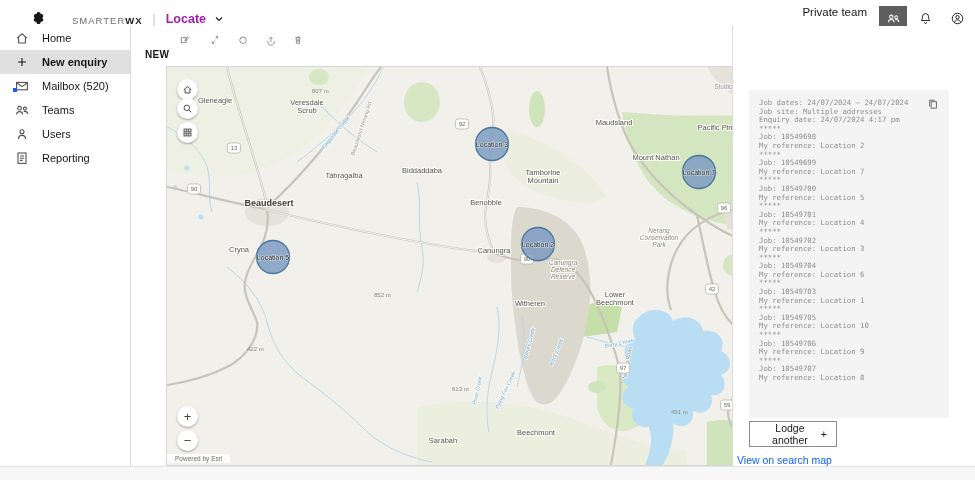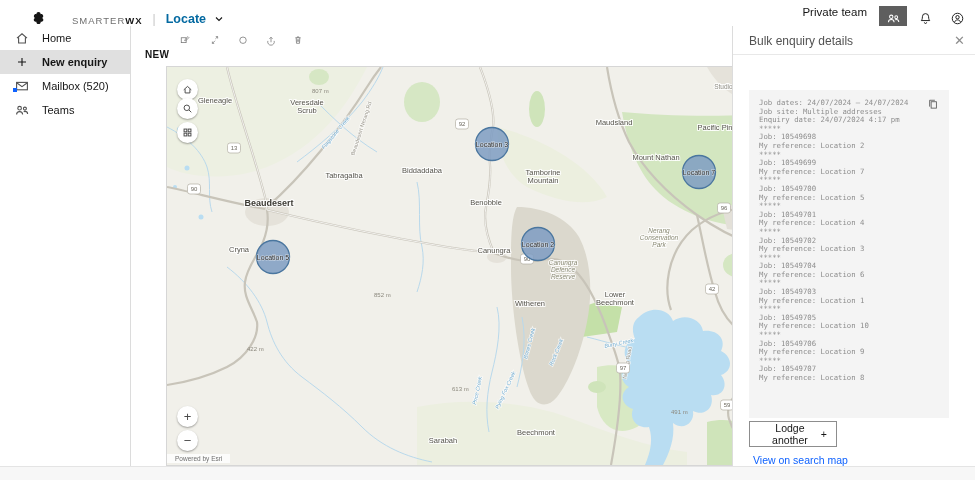--- a/index.html
+++ b/index.html
@@ -5,21 +5,21 @@
   html,body{margin:0;padding:0;}
   .screen{position:relative;width:975px;height:480px;background:#fff;font-family:"Liberation Sans",sans-serif;overflow:hidden;color:#161616;}
 
   
   .topbar{position:absolute;left:0;top:0;width:975px;height:25px;background:#fff;border-bottom:1px solid #dcdcdc;margin-top:6px;}
   .brand{position:absolute;left:31px;top:0;height:25px;display:flex;align-items:center;gap:8px;}
   .brand .logo{display:flex;align-items:center;}
   .brand .bp{font-size:9.5px;letter-spacing:1px;color:#6f6f6f;margin-left:18px;}
   .brand .bs{font-size:9.5px;letter-spacing:1px;color:#161616;font-weight:bold;}
   .brand .div{color:#c6c6c6;font-size:12px;margin:0 2px;}
-  .brand .prod{font-size:12.5px;font-weight:bold;color:#0369a1;}
+  .brand .prod{font-size:12.5px;font-weight:bold;color:#a21caf;}
   .topbar-right{position:absolute;right:4px;top:0;height:25px;display:flex;align-items:flex-start;}
   .teamlabel{font-size:11.5px;color:#161616;margin-right:12px;}
   .tbtn{width:28px;height:25px;display:flex;align-items:center;justify-content:center;background:transparent;border:none;cursor:pointer;}
   .tbtn.dark{background:#5e5e5e;}
   .tbtn + .tbtn{margin-left:4px;}
 
   
   .sidebar{position:absolute;left:0;top:26px;width:130px;height:440px;background:#fff;border-right:1px solid #dcdcdc;padding-top:0;}
   .side-item{position:relative;height:24px;display:flex;align-items:center;cursor:pointer;}
   .side-item .sicon{position:absolute;left:14px;top:4px;width:16px;height:16px;}
@@ -58,21 +58,21 @@
   .panel-title{position:absolute;left:16px;top:8px;font-size:12px;color:#525252;}
   .panel-close{position:absolute;right:8px;top:4px;width:20px;height:20px;border:none;background:transparent;color:#8d8d8d;font-size:13px;cursor:pointer;}
   .banner{position:absolute;left:16px;top:31px;width:197px;height:25px;background:#defbe6;border:1px solid #c2efcd;border-left:3px solid #24a148;display:flex;align-items:center;}
   .banner .bicon{margin-left:10px;display:flex;}
   .banner .btext{margin-left:8px;font-size:10.5px;font-weight:bold;color:#161616;}
   .banner .blink{margin-left:auto;margin-right:10px;font-size:10.5px;color:#0f62fe;text-decoration:none;cursor:pointer;}
   .detailbox{position:absolute;left:16px;top:64px;width:200px;height:328px;background:#f4f4f4;}
   .detailbox pre{margin:9px 10px;font-family:"DejaVu Sans Mono",monospace;font-size:7.3px;line-height:8.6px;color:#8d8d8d;white-space:pre;overflow:hidden;}
   .copybtn{position:absolute;right:8px;top:7px;width:16px;height:16px;border:none;background:transparent;cursor:pointer;padding:0;}
   .lodgebtn{position:absolute;left:16px;top:395px;width:88px;height:26px;background:#fff;border:1px solid #8d8d8d;display:flex;align-items:center;justify-content:space-between;padding:0 9px;font-size:10.5px;color:#161616;cursor:pointer;font-family:"Liberation Sans",sans-serif;}
-  .viewlink{position:absolute;left:20px;top:428px;font-size:10.5px;color:#0f62fe;text-decoration:none;cursor:pointer;}
+  .viewlink{position:absolute;left:4px;top:428px;font-size:10.5px;color:#0f62fe;text-decoration:none;cursor:pointer;}
 
   .bottombar{position:absolute;left:0;top:466px;width:975px;height:14px;background:#f7f7f7;border-top:1px solid #e4e4e4;}
 </style>
 </head>
 <body>
 
 <div class="screen">
 
   <div class="topbar">
     <div class="brand">
@@ -138,20 +138,34 @@
       <span class="slabel">Mailbox (520)</span>
     </div>
     <div class="side-item">
       <span class="sicon"><svg viewBox="0 0 16 16" width="16" fill="none" stroke="#525252" stroke-width="1.1">
             <circle cx="5.6" cy="6.2" r="1.8"></circle>
             <path d="M2.6 12.6c0-2 1.4-3 3-3s3 1 3 3"></path>
             <circle cx="10.9" cy="6.6" r="1.5"></circle>
             <path d="M9.7 9.8c.4-.3.8-.4 1.3-.4 1.4 0 2.6.9 2.6 2.7"></path>
           </svg></span>
       <span class="slabel">Teams</span>
+    </div>
+    <div class="side-item">
+      <span class="sicon"><svg viewBox="0 0 16 16" width="16" fill="none" stroke="#525252" stroke-width="1.1">
+            <circle cx="8" cy="5.8" r="2"></circle>
+            <path d="M4.5 13c0-2.4 1.6-3.6 3.5-3.6s3.5 1.2 3.5 3.6"></path>
+          </svg></span>
+      <span class="slabel">Users</span>
+    </div>
+    <div class="side-item">
+      <span class="sicon"><svg viewBox="0 0 16 16" width="16" fill="none" stroke="#525252" stroke-width="1.1">
+            <rect x="4" y="3" width="8" height="10.4"></rect>
+            <path d="M6 6h4M6 8.2h4M6 10.4h2.5"></path>
+          </svg></span>
+      <span class="slabel">Reporting</span>
     </div>
   </div>
 
   <div class="main">
     <span class="newlabel">NEW</span>
     <button class="ticon" style="left:42px;">
       <svg width="16" height="16" viewBox="0 0 16 16" fill="none" stroke="#737373" stroke-width="1">
           <rect x="3" y="5" width="6.5" height="6.5"></rect>
           <path d="m8.6 9.4 4.6-4.6-1.3-1.3-4.6 4.6z"></path>
         </svg>
@@ -361,24 +375,20 @@
           <span>+</span>
         </button>
       <button class="mapbtn" style="left:10px;top:363px;">
           <span>−</span>
         </button>
       <div class="attribution">Powered by Esri</div>
     </div>
   </div>
 
   <div class="panel">
-    <div class="panel-header">
-      <span class="panel-title">Bulk enquiry details</span>
-      <button class="panel-close">✕</button>
-    </div>
     <div class="detailbox">
       <button class="copybtn">
         <svg width="12" height="12" viewBox="0 0 16 16" fill="none" stroke="#525252" stroke-width="1.1">
             <rect x="5.5" y="5" width="7" height="8.5"></rect>
             <path d="M10.5 3H3.5v8.5"></path>
           </svg>
       </button>
       <pre>Job dates: 24/07/2024 – 24/07/2024
 Job site: Multiple addresses
 Enquiry date: 24/07/2024 4:17 pm

